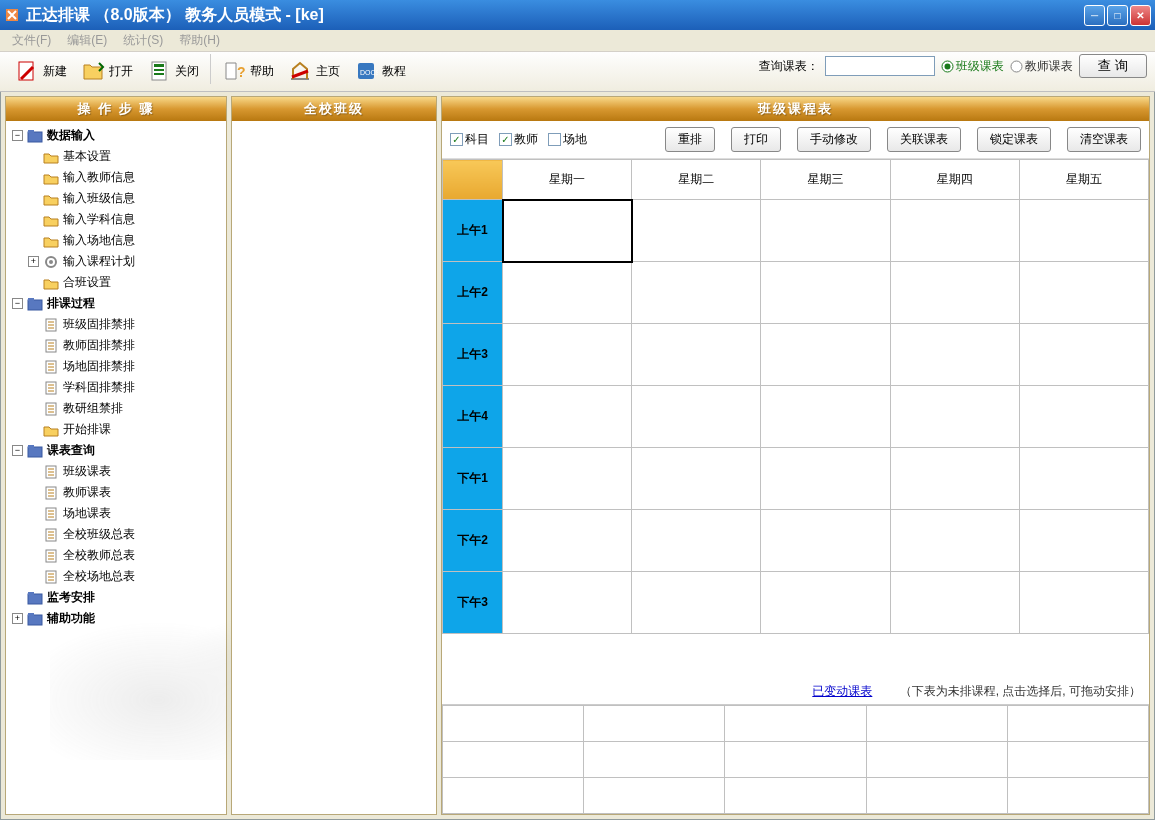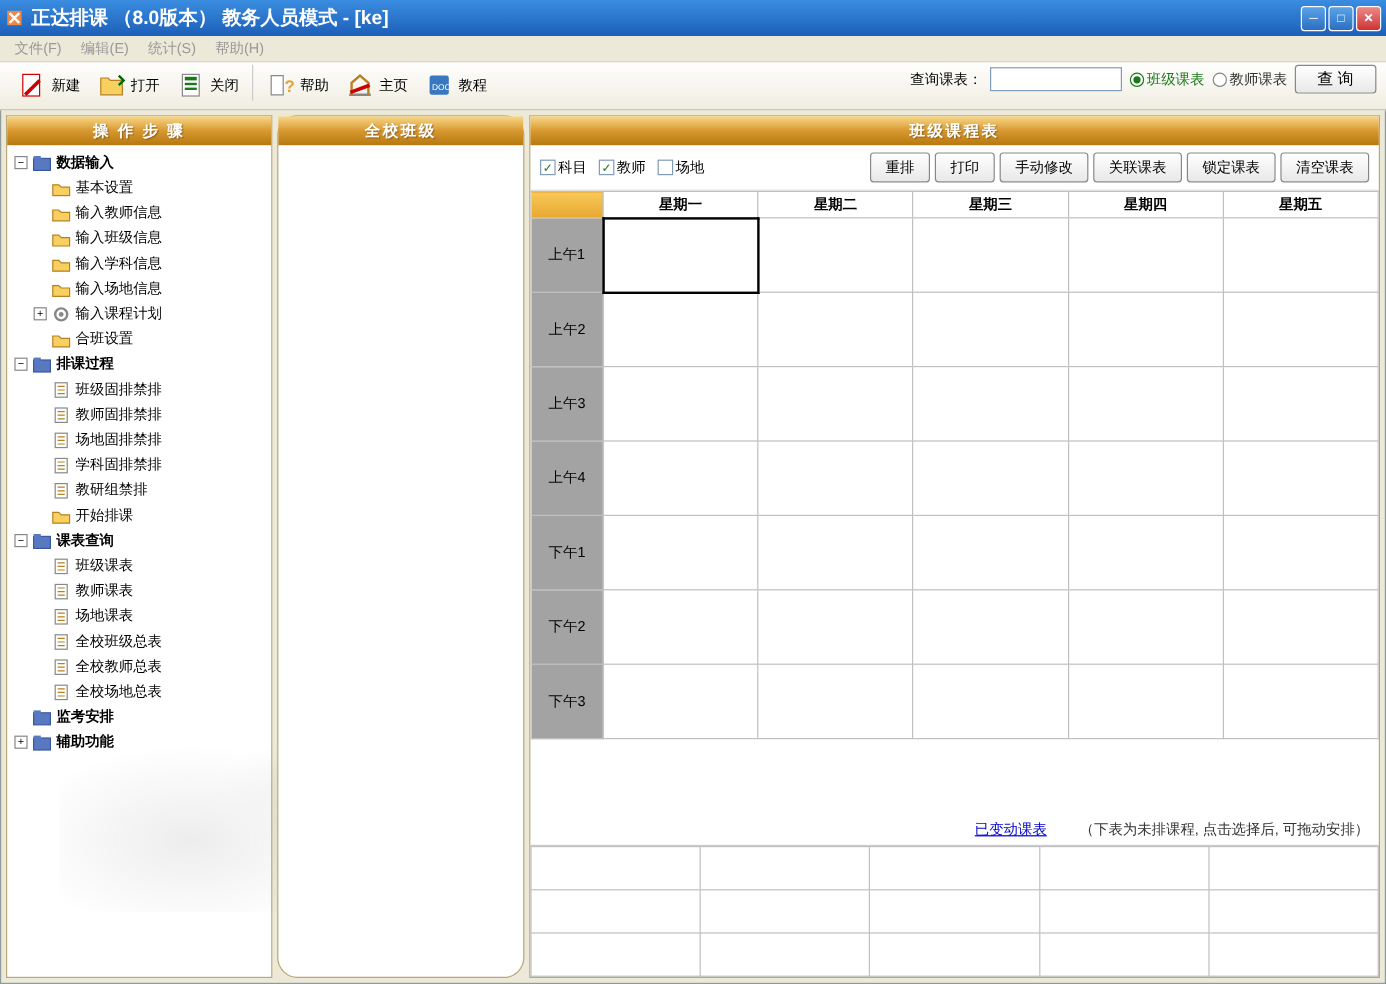--- a/index.html
+++ b/index.html
@@ -34,35 +34,35 @@
 .left-panel { width: 222px; }
 .tree { flex: 1; overflow: auto; padding: 4px 2px; }
 .tree-item { display: flex; align-items: center; padding: 2px 0; cursor: pointer; white-space: nowrap; }
 .tree-indent { display: inline-block; }
 .tree-toggle { width: 11px; height: 11px; border: 1px solid #888; display: inline-flex; align-items: center; justify-content: center; font-size: 9px; line-height: 1; margin-right: 4px; cursor: pointer; background: #fff; }
 .tree-toggle-spacer { width: 15px; display: inline-block; }
 .tree-icon { width: 16px; height: 14px; margin-right: 4px; display: inline-flex; align-items: center; justify-content: center; }
 .tree-label.bold { font-weight: bold; }
 .bg-deco { position: absolute; bottom: 60px; left: 50px; width: 360px; height: 200px; opacity: 0.15; pointer-events: none; background: radial-gradient(ellipse at 30% 70%, #888 0%, transparent 40%), radial-gradient(ellipse at 70% 50%, #999 0%, transparent 35%); }
 
-.mid-panel { width: 206px; position: relative; border-radius: 17px; }
+.mid-panel { width: 206px; position: relative; }
 
 .right-panel { flex: 1; }
 .right-top { display: flex; align-items: center; padding: 6px 8px; gap: 10px; border-bottom: 1px solid #ddd; }
 .chk-lbl { display: flex; align-items: center; gap: 2px; }
 .chk { width: 13px; height: 13px; border: 1px solid #7f9db9; display: inline-flex; align-items: center; justify-content: center; font-size: 10px; color: #1a7a1a; background: #fff; }
-.right-btns { margin-left: auto; display: flex; gap: 4px; }
+.right-btns { margin-left: auto; display: flex; gap: 16px; }
 .r-btn { padding: 3px 12px; background: linear-gradient(to bottom, #fff, #e8e8e8); border: 1px solid #888; border-radius: 3px; cursor: pointer; font-size: 12px; }
 
 .sched-table { flex: 1; overflow: auto; }
 .sched-table table { border-collapse: collapse; width: 100%; }
 .sched-table th, .sched-table td { border: 1px solid #c0c0c0; text-align: center; }
-.sched-table th { height: 22px; background: #fff; font-weight: bold; }
+.sched-table th { height: 40px; background: #fff; font-weight: normal; }
 .sched-table th.corner { background: linear-gradient(to bottom, #f8c858, #e8a830); width: 60px; }
-.sched-table td.row-hdr { background: #a3a3a3; width: 60px; }
+.sched-table td.row-hdr { background: #0ea5e9; width: 60px; font-weight: bold; }
 .sched-table td { height: 62px; }
 .sched-table td.sel { border: 2px solid #000; }
 
 .hint-row { padding: 4px 8px; text-align: right; color: #333; }
 .hint-link { color: #0000cc; text-decoration: underline; cursor: pointer; margin-right: 24px; }
 
 .unassigned { border-top: 1px solid #ccc; }
 .unassigned table { border-collapse: collapse; width: 100%; }
 .unassigned td { border: 1px solid #c0c0c0; height: 36px; }
 

